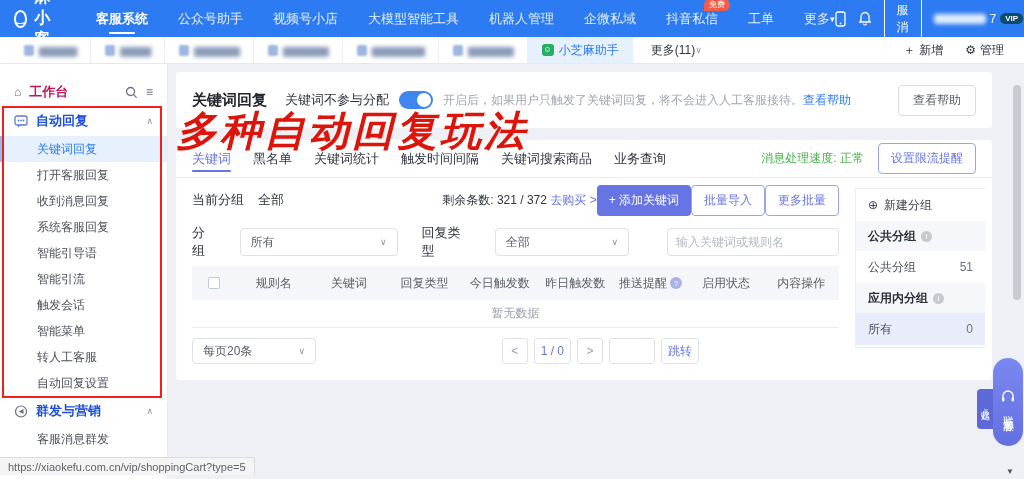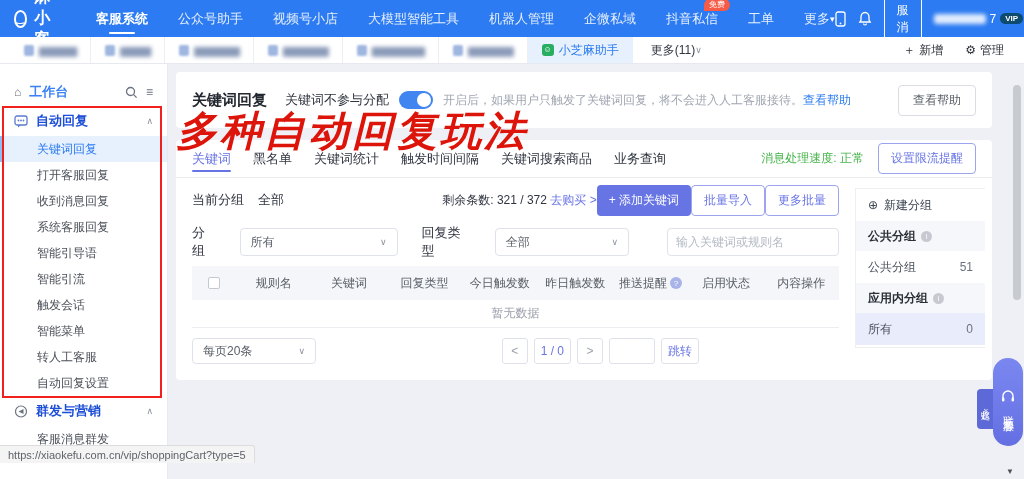--- a/index.html
+++ b/index.html
@@ -33,21 +33,21 @@
   .acct-tab.active .tab-label { color:#2d7cf0; font-size:12px; filter:none; }
   .green-ic { width:12px; height:12px; background:#27ae60; border-radius:3px; color:#fff; font-size:8px; display:flex; align-items:center; justify-content:center; line-height:1; }
   .tab-more { display:flex; align-items:center; padding:0 18px; font-size:12px; color:#303540; cursor:pointer; }
   .chev { font-size:9px; color:#8a919c; }
   .tabbar-right { margin-left:auto; display:flex; align-items:center; gap:22px; padding-right:20px; font-size:12px; color:#2b3038; }
   .tb-action { display:flex; align-items:center; gap:4px; cursor:pointer; }
 
   
   .sidebar { position:absolute; left:0; top:64px; width:168px; height:415px; background:#fff; border-right:1px solid #e8eaee; }
   .work-row { height:28px; margin-top:14px; display:flex; align-items:center; padding:0 14px; gap:8px; }
-  .work-label { font-weight:bold; font-size:13px; color:#3b82f6; flex:1; }
+  .work-label { font-weight:bold; font-size:13px; color:#be185d; flex:1; }
   .side-ic { color:#6b7280; display:flex; align-items:center; }
   .menu-group { position:relative; }
   .grp-header { height:30px; display:flex; align-items:center; gap:8px; padding:0 14px; cursor:pointer; }
   .grp-title { font-weight:bold; font-size:13px; color:#1d4ed8; flex:1; }
   .side-item { height:26px; line-height:26px; padding-left:37px; font-size:12px; color:#4a4f58; cursor:pointer; }
   .side-item.active { background:#e7f1fd; color:#2d7cf0; border-left:3px solid #8fbdf5; padding-left:34px; }
   .red-box { position:absolute; left:2px; top:42px; width:160px; height:292px; border:2px solid #f2201c; pointer-events:none; z-index:5; }
 
   
   .main { position:absolute; left:168px; top:64px; width:856px; height:415px; background:#eef0f5; }
@@ -109,21 +109,21 @@
   .gp-item .cnt { color:#6a7280; }
   .gp-item.active { background:#e9ecfa; }
   .i-ic { width:11px; height:11px; border-radius:50%; background:#c6c9cf; color:#fff; font-size:8px; display:inline-flex; align-items:center; justify-content:center; font-weight:normal; }
 
   
   .scroll-thumb { position:absolute; left:1013px; top:85px; width:8px; height:215px; background:#c7cad1; border-radius:4px; }
   .collapse-tab { position:absolute; left:977px; top:389px; width:16px; height:40px; background:#5d69d6; border-radius:4px 0 0 4px; color:#fff; font-size:9px; writing-mode:vertical-rl; display:flex; align-items:center; justify-content:center; letter-spacing:1px; cursor:pointer; z-index:12; }
   .contact-btn { position:absolute; left:993px; top:358px; width:30px; height:88px; background:linear-gradient(180deg,#7b87f0,#6470e2); border-radius:15px; color:#fff; display:flex; flex-direction:column; align-items:center; justify-content:center; gap:4px; cursor:pointer; z-index:12; }
   .contact-txt { writing-mode:vertical-rl; font-size:11px; letter-spacing:2px; }
   .corner-caret { position:absolute; left:1006px; top:467px; font-size:8px; color:#4a505a; }
-  .statusbar { position:absolute; left:0; bottom:16px; height:18px; background:#f4f4f4; border:1px solid #ddd; border-left:none; border-bottom:none; display:flex; align-items:center; padding:0 8px; font-size:11px; color:#5f6368; z-index:15; border-radius:0 3px 0 0; }
+  .statusbar { position:absolute; left:0; bottom:4px; height:18px; background:#f4f4f4; border:1px solid #ddd; border-left:none; border-bottom:none; display:flex; align-items:center; padding:0 8px; font-size:11px; color:#5f6368; z-index:15; border-radius:0 3px 0 0; }
 </style>
 </head>
 <body>
 
 <div class="screen">
 
   <header class="topnav">
     <div class="logo">
       <span class="logo-icon">‿</span>
       <span>芝麻小客服</span>

